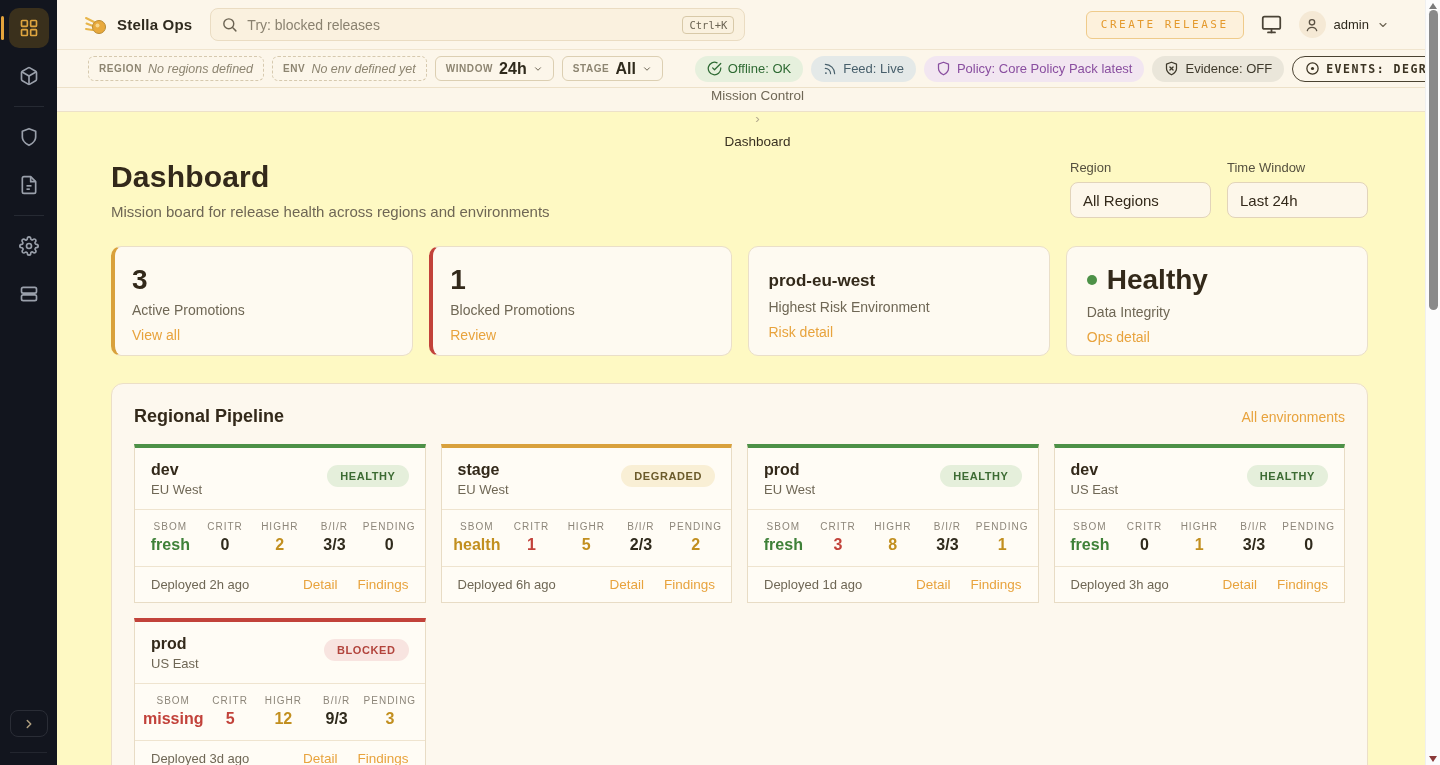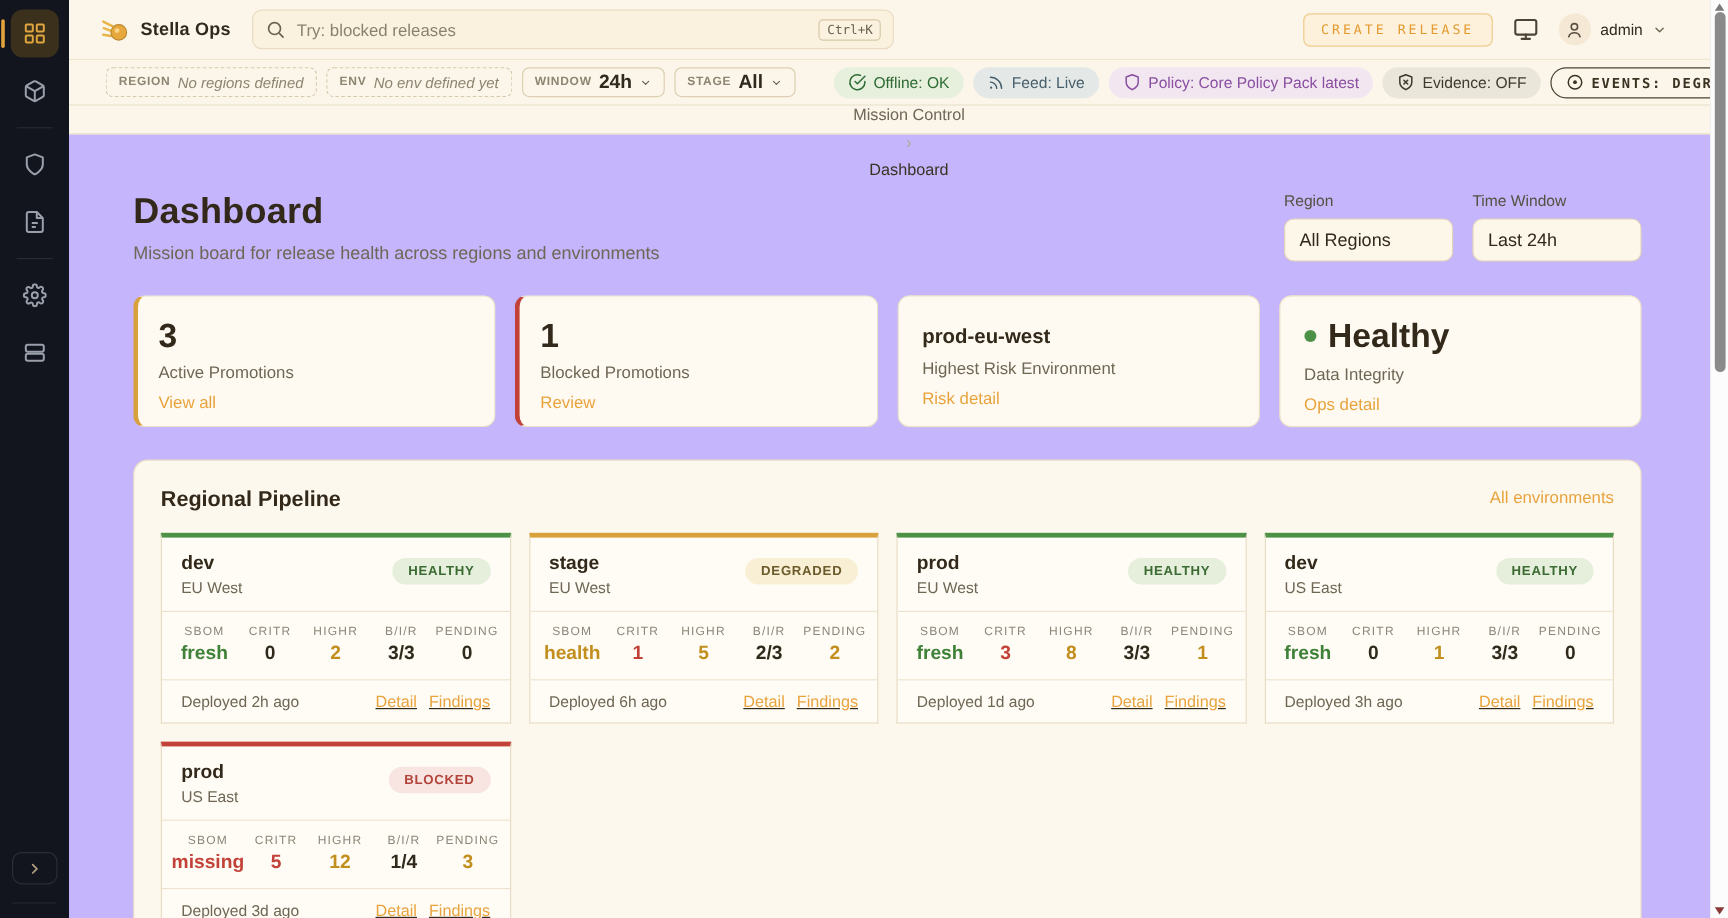--- a/index.html
+++ b/index.html
@@ -25,21 +25,21 @@
   
   .scrollbar { position:fixed; right:0; top:0; bottom:0; width:15px; background:#fcfcfc; z-index:10;
                border-left:1px solid #f0f0f0; }
   .scroll-up { position:absolute; top:3px; left:3px; width:0; height:0;
                border-left:4.5px solid transparent; border-right:4.5px solid transparent; border-bottom:6px solid #7a7a7a; }
   .scroll-thumb { position:absolute; top:10px; left:3px; width:9px; height:300px; background:#8a8a8a; border-radius:5px; }
   .scroll-down { position:absolute; bottom:3px; left:3px; width:0; height:0;
                border-left:4.5px solid transparent; border-right:4.5px solid transparent; border-top:6px solid #8b3a3a; }
 
   
-  .main { margin-left:57px; margin-right:15px; height:765px; overflow:hidden; background:#c4b5fd; }
+  .main { margin-left:57px; margin-right:15px; height:765px; overflow:hidden; background:#fef9c3; }
 
   
   .topbar { height:50px; display:flex; align-items:center; background:#fcf6ea; border-bottom:1px solid #f0e5cf;
             padding:0 36px 0 27px; }
   .brand { display:flex; align-items:center; gap:9px; }
   .brand-name { font-size:15px; font-weight:700; color:#2f2a1e; letter-spacing:.2px; }
   .search { position:relative; margin-left:18px; width:535px; height:33px; border:1px solid #eadcc2;
             border-radius:8px; background:#faf1df; display:flex; align-items:center; padding:0 10px; }
   .search input { flex:1; border:none; outline:none; background:transparent; font-size:14px; color:#55503f;
             font-family:inherit; margin-left:9px; }
@@ -103,21 +103,21 @@
   .sum-value { font-size:28px; font-weight:700; color:#33291a; line-height:1.1; display:flex; align-items:center; gap:10px; }
   .sum-value.small { font-size:17px; padding-top:7px; }
   .dot-green { width:10px; height:10px; border-radius:50%; background:#4d9147; flex:none; }
   .sum-label { margin-top:6px; font-size:14px; color:#6f6755; }
   .sum-link { display:inline-block; margin-top:9px; font-size:14px; color:#e8a33d; cursor:pointer; text-decoration:none; }
   .sum-card.accent-none .sum-label { margin-top:8px; }
 
   
   .panel { margin-top:27px; background:#fdf8ee; border:1px solid #ecdfc7; border-radius:12px;
            padding:22px 22px 24px; }
-  .panel-head { display:flex; }
+  .panel-head { display:flex; align-items:center; }
   .panel-title { font-size:18px; font-weight:700; color:#33291a; }
   .panel-link { margin-left:auto; font-size:14px; color:#e8a33d; cursor:pointer; text-decoration:none; }
   .pipe-grid { display:grid; grid-template-columns:repeat(4,1fr); gap:15px; margin-top:17px; }
   .pipe-card { background:#fffcf5; border:1px solid #e8dcc5; border-top-width:4px; border-radius:0; overflow:hidden; }
   .pipe-card.top-healthy  { border-top-color:#4d9147; }
   .pipe-card.top-degraded { border-top-color:#d9a13c; }
   .pipe-card.top-blocked  { border-top-color:#c2423a; }
   .pipe-head { display:flex; align-items:flex-start; padding:13px 16px 12px; }
   .pipe-name { font-size:16px; font-weight:700; color:#33291a; }
   .pipe-region { margin-top:3px; font-size:13px; color:#6f6755; }
@@ -129,21 +129,21 @@
   .pipe-stats { display:grid; grid-template-columns:repeat(5,1fr); text-align:center;
            border-top:1px solid #efe4cf; border-bottom:1px solid #efe4cf; padding:11px 8px 12px; }
   .stat-label { font-size:10px; letter-spacing:1px; color:#8d867a; }
   .stat-value { margin-top:4px; font-size:16px; font-weight:700; }
   .tone-green { color:#3f8138; }
   .tone-amber { color:#c28f1f; }
   .tone-red   { color:#c2423a; }
   .tone-dark  { color:#2f2a1c; }
   .pipe-foot { display:flex; align-items:center; padding:10px 16px; }
   .deployed { font-size:13px; color:#6f6755; }
-  .pipe-links { margin-left:auto; display:flex; gap:10px;text-decoration:underline; }
+  .pipe-links { margin-left:auto; display:flex; gap:20px; }
   .pipe-links a { font-size:13.5px; color:#e8a33d; cursor:pointer; text-decoration:none; }
 </style>
 </head>
 <body>
 
 <aside class="sidebar">
   <div class="side-item first active">
     <span class="active-bar"></span>
     <span>
       <svg width="20" height="20" viewBox="0 0 24 24" fill="none" stroke="currentColor" stroke-width="2">
@@ -581,21 +581,21 @@
             <div>
                 <div class="stat-label">CRITR</div>
                 <div class="stat-value tone-red">5</div>
               </div>
             <div>
                 <div class="stat-label">HIGHR</div>
                 <div class="stat-value tone-amber">12</div>
               </div>
             <div>
                 <div class="stat-label">B/I/R</div>
-                <div class="stat-value tone-dark">1/4</div>
+                <div class="stat-value tone-dark">9/3</div>
               </div>
             <div>
                 <div class="stat-label">PENDING</div>
                 <div class="stat-value tone-amber">3</div>
               </div>
           </div>
           <div class="pipe-foot">
             <span class="deployed">Deployed 3d ago</span>
             <span class="pipe-links">
               <a>Detail</a>

